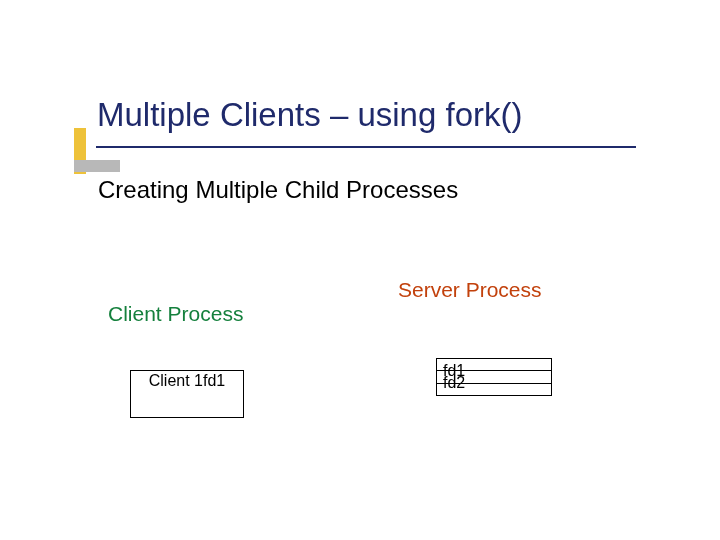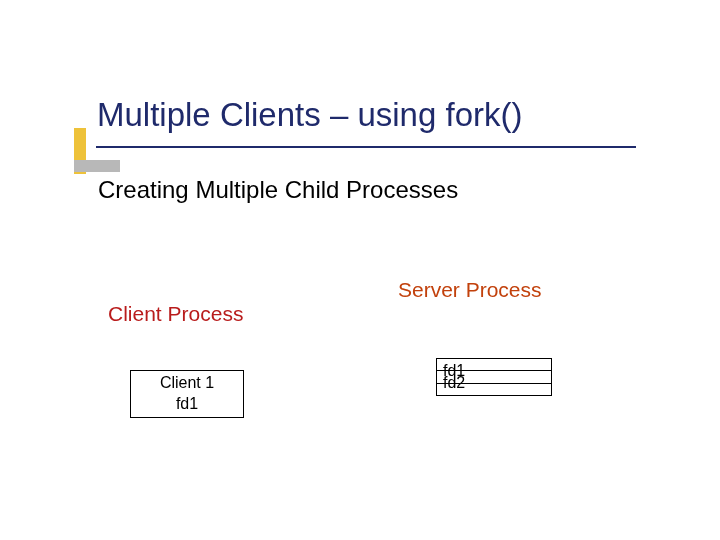--- a/index.html
+++ b/index.html
@@ -77,36 +77,36 @@
     color: #c2410c;
     margin-top: 40px;
   }
 
   .client-label {
     position: absolute;
     left: 108px;
     top: 302px;
     font-size: 21px;
     font-weight: 400;
-    color: #b91c1c;
+    color: #15803d;
   }
 
   .client-box {
     position: absolute;
     left: 130px;
     top: 370px;
     width: 112px;
     height: 46px;
     border: 1px solid #000;
     font-family: Tahoma, Verdana, sans-serif;
     font-size: 16px;
     line-height: 1.3;
     text-align: center;
     display: flex;
-    flex-direction: column;
+    flex-direction: row;
     justify-content: center;
   }
 
   .fd-box {
     position: absolute;
     width: 108px;
     height: 24px;
     border: 1px solid #000;
     font-family: Tahoma, Verdana, sans-serif;
     font-size: 16px;

